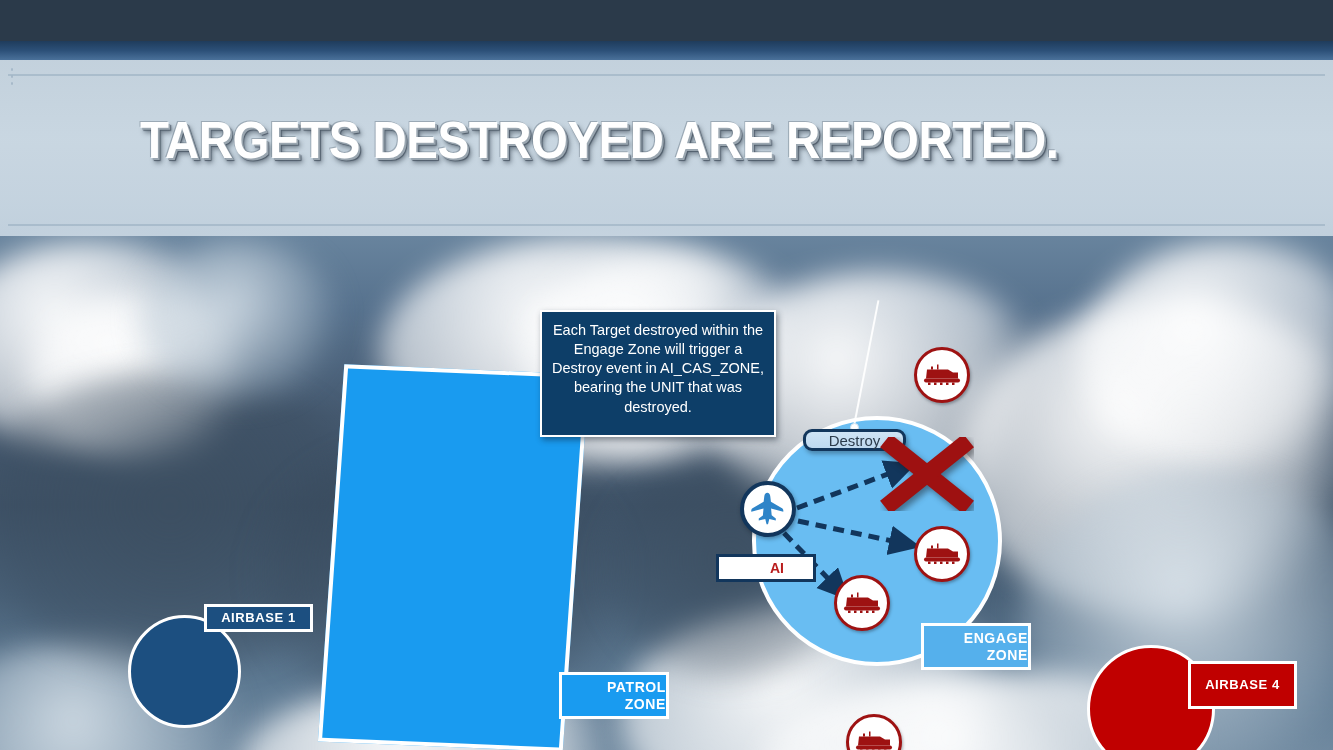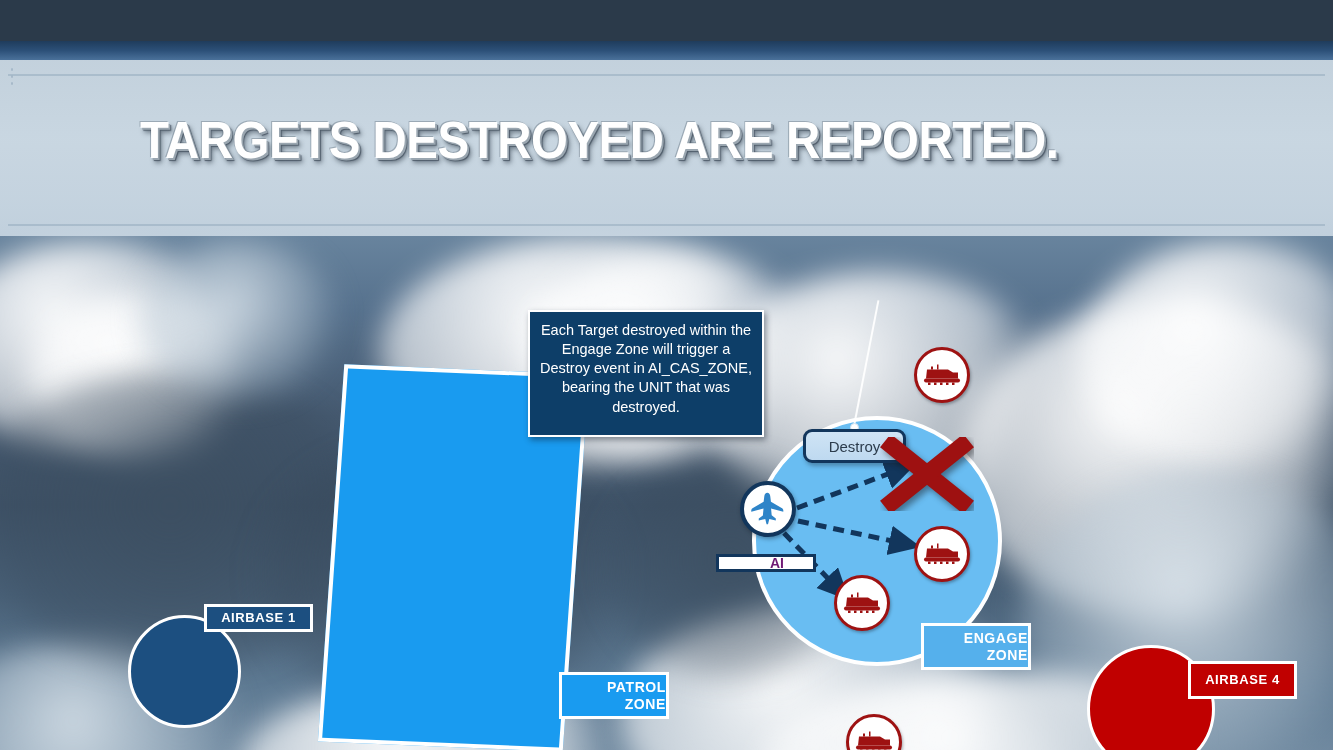--- a/index.html
+++ b/index.html
@@ -124,37 +124,37 @@
     position: absolute;
     border: 3px solid #ffffff;
     display: flex; align-items: center; justify-content: center;
     text-align: right;
     font-weight: 700;
     letter-spacing: .6px;
     color: #ffffff;
     line-height: 1.15;
   }
   .lb-airbase1 { left: 204px; top: 563px; width: 109px; height: 28px; background: #1c4f80; font-size: 13px; }
-  .lb-airbase4 { left: 1188px; top: 620px; width: 109px; height: 38px; background: #c00000; font-size: 13px; }
+  .lb-airbase4 { left: 1188px; top: 620px; width: 109px; height: 48px; background: #c00000; font-size: 13px; }
   .lb-patrol   { left: 559px; top: 631px; width: 110px; height: 47px; background: #199bf0; font-size: 14px; }
   .lb-engage   { left: 921px; top: 582px; width: 110px; height: 47px; background: #55b0ec; font-size: 14px; }
 
   .lb-ai {
     position: absolute;
-    left: 716px; top: 513px; width: 100px; height: 18px;
+    left: 716px; top: 513px; width: 100px; height: 28px;
     background: #ffffff;
     border: 3px solid #12365c;
     display: flex; align-items: center; justify-content: center;
-    color: #701a75;
+    color: #b91c1c;
     font-size: 14px; font-weight: 700; padding-left: 22px;
   }
 
   .callout-destroy {
     position: absolute;
-    left: 803px; top: 388px; width: 103px; height: 34px;
+    left: 803px; top: 388px; width: 103px; height: 22px;
     background: linear-gradient(180deg, #cfe4f5 0%, #bed9f0 100%);
     border: 3px solid #12365c;
     border-radius: 9px;
     display: flex; align-items: center; justify-content: center;
     color: #2c3c4c;
     font-size: 15px;
     box-shadow: 2px 3px 4px rgba(20,35,50,.35);
   }
   .callout-dot {
     position: absolute;
@@ -169,21 +169,21 @@
     left: 853px; top: 257px;
     width: 2px; height: 128px;
     background: rgba(255,255,255,.92);
     transform: rotate(11deg);
     transform-origin: bottom center;
   }
 
   
   .info-box {
     position: absolute;
-    left: 528px; top: 269px;
+    left: 540px; top: 269px;
     width: 236px; height: 127px;
     background: #0d3e68;
     border: 2px solid #ffffff;
     color: #ffffff;
     font-size: 14.5px;
     line-height: 1.32;
     text-align: center;
     padding: 9px 10px 0 10px;
     box-shadow: 2px 3px 6px rgba(10,25,40,.45);
   }

